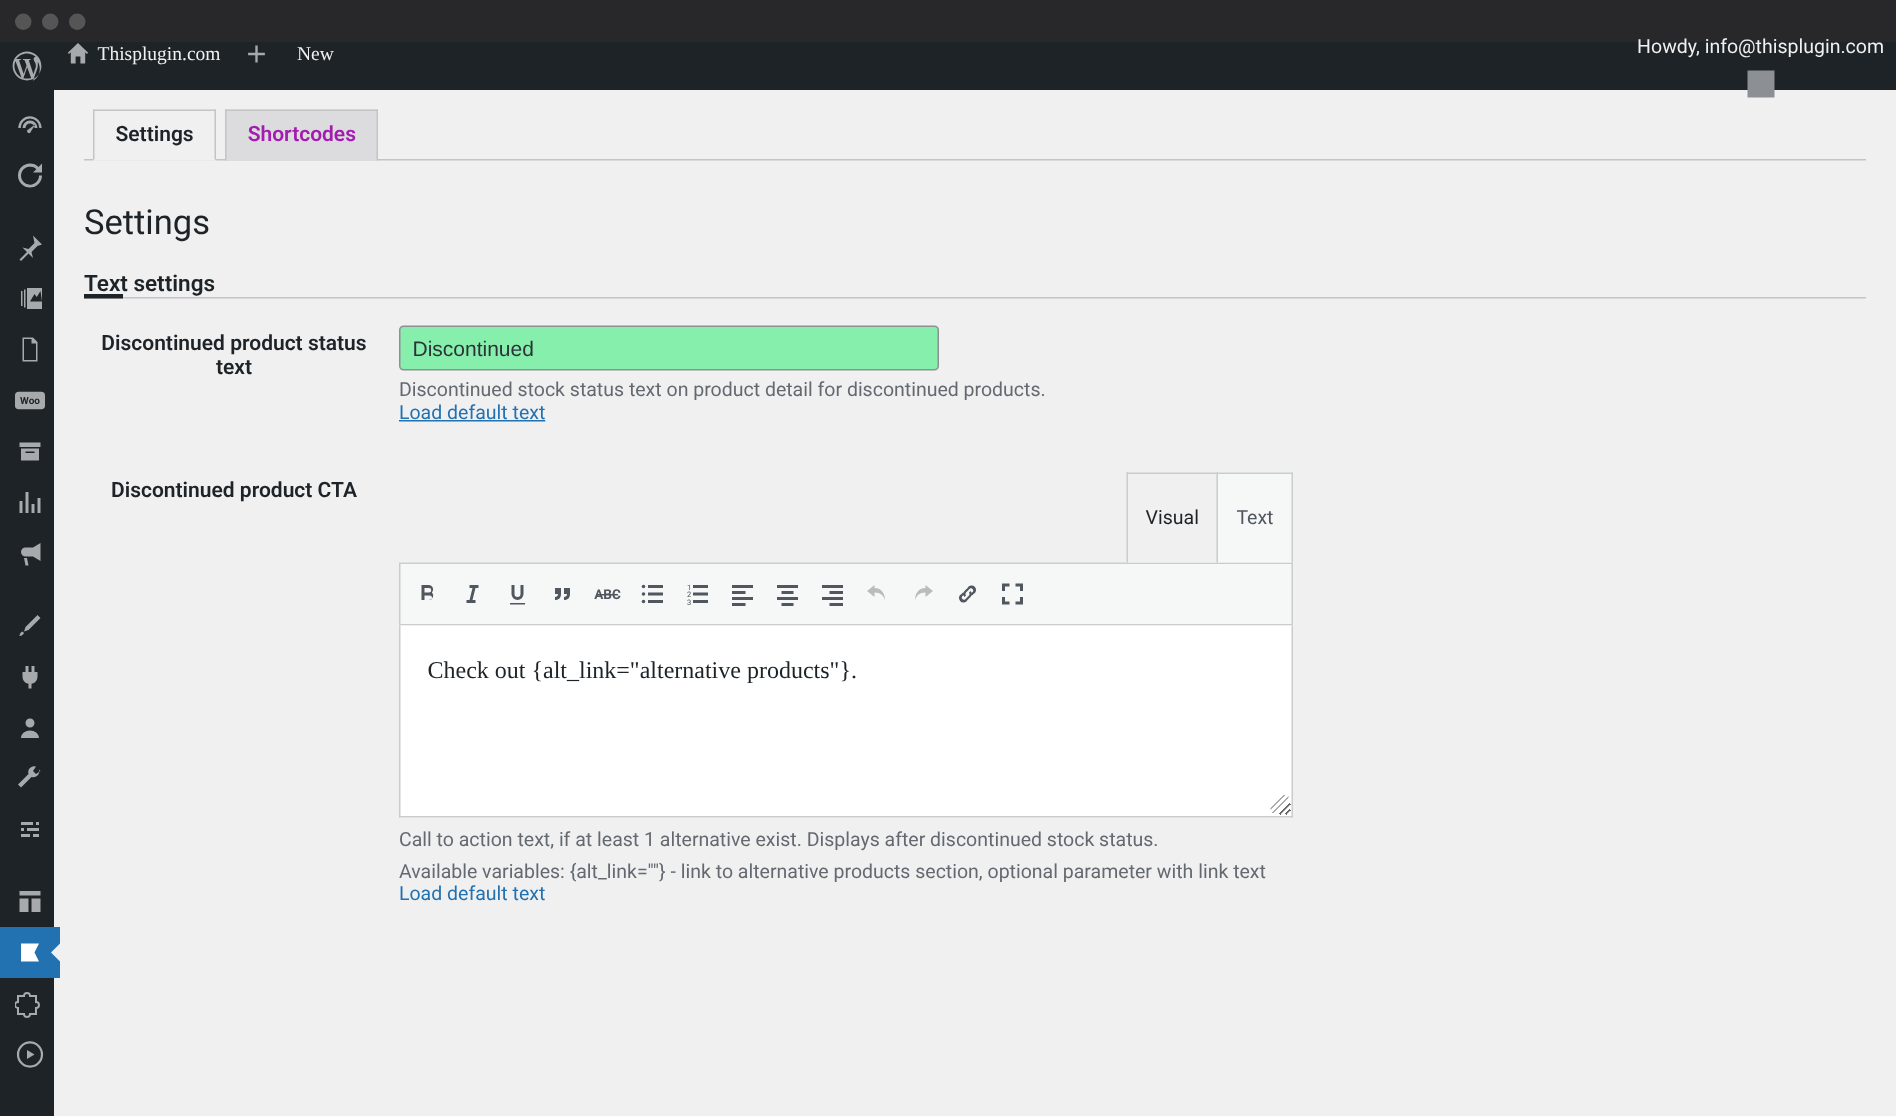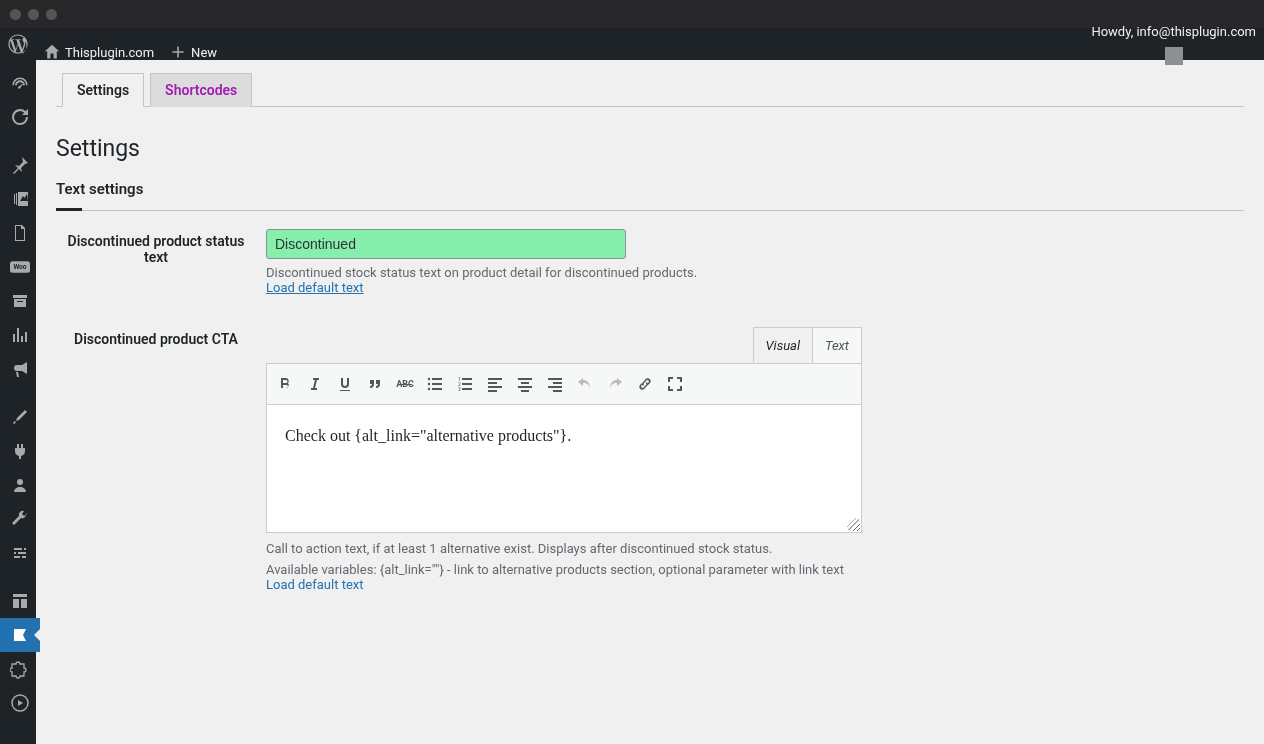--- a/index.html
+++ b/index.html
@@ -23,25 +23,25 @@
   .adminbar {
     background: #1d2327;
     color: #f0f0f1;
     height: 32px;
     display: flex;
     align-items: center;
     justify-content: space-between;
     padding: 0 8px 0 0;
     font-size: 13px;
   }
-  .adminbar-left { display: flex; align-items: flex-end; gap: 0; }
+  .adminbar-left { display: flex; align-items: flex-start; gap: 0; font-family: Liberation Serif, serif; }
   .adminbar-item { display: flex; align-items: center; padding: 0 8px; height: 32px; color: #c5c9ce; cursor: pointer; }
   .adminbar-item svg { fill: #a7aaad; width: 20px; height: 20px; }
   .adminbar-site { display: flex; align-items: center; gap: 5px; padding: 0 8px; color: #f0f0f1; }
-  .adminbar-new { display: flex; align-items: center; gap: 5px; padding: 0 8px; color: #f0f0f1; }
+  .adminbar-new { display: flex; align-items: center; gap: 19px; padding: 0 8px; color: #f0f0f1; }
   .adminbar-right { display: flex; align-items: center; gap: 8px; color: #f0f0f1; flex-direction: column; }
   .avatar { width: 18px; height: 18px; background: #8c8f94; }
 
   .workspace { display: flex; height: calc(744px - 60px); }
   .admin-menu {
     background: #1d2327;
     width: 36px;
     display: flex;
     flex-direction: column;
     padding-top: 6px;
@@ -80,21 +80,21 @@
     font-weight: 600;
     position: relative;
     top: 1px;
     cursor: pointer;
   }
   .nav-tab.active { background: #f0f0f1; color: #1d2327; border-bottom: 1px solid #f0f0f1; }
 
   h2.section-title { font-size: 23px; font-weight: 400; color: #1d2327; margin: 28px 0 18px; }
   h3.subsection {
     font-size: 15px; font-weight: 600; color: #1d2327;
-    padding-bottom: 12px; border-bottom: 1px solid #c3c4c7; margin-bottom: 2px;
+    padding-bottom: 0; border-bottom: 1px solid #c3c4c7; margin-bottom: 2px;
     position:relative;
   }
   h3.subsection::after{
     content:""; position:absolute; left:0; bottom:-1px; width:26px; height:3px; background:#1d2327;
   }
 
   .form-table { width: 100%; border-collapse: collapse; }
   .form-table th {
     text-align: center; vertical-align: top;
     width: 210px; padding: 20px 10px 20px 0;
@@ -108,23 +108,22 @@
     background:#86efac;
   }
   .description { color: #646970; font-size: 13px; margin-top: 6px; }
   a.link { color: #2271b1; text-decoration: underline; cursor: pointer; font-size:13px;}
 
   .editor-wrap { width: 596px; }
   .editor-tabs { display: flex; justify-content: flex-end; }
   .editor-tab {
     border: 1px solid #ccc; border-bottom: none;
     background: #f6f7f7; color: #50575e;
-    padding: 10px 12px; font-size: 13px; cursor: pointer;
+    padding: 22px 12px; font-size: 13px; cursor: pointer;
     margin-left: -1px;
-    font-style: italic;
   }
   .editor-tab.active { background: #f0f0f1; color:#1d2327; }
   .editor-toolbar {
     background: #f6f7f7; border: 1px solid #ccc;
     display: flex; align-items: center; padding: 6px 4px; gap: 2px;
   }
   .tb-btn { width: 28px; height: 28px; display:flex; align-items:center; justify-content:center; color:#50575e; cursor:pointer; border-radius:2px;}
   .tb-btn svg{width:20px;height:20px;fill:#50575e;}
   .editor-body {
     border: 1px solid #ccc; border-top: none;

